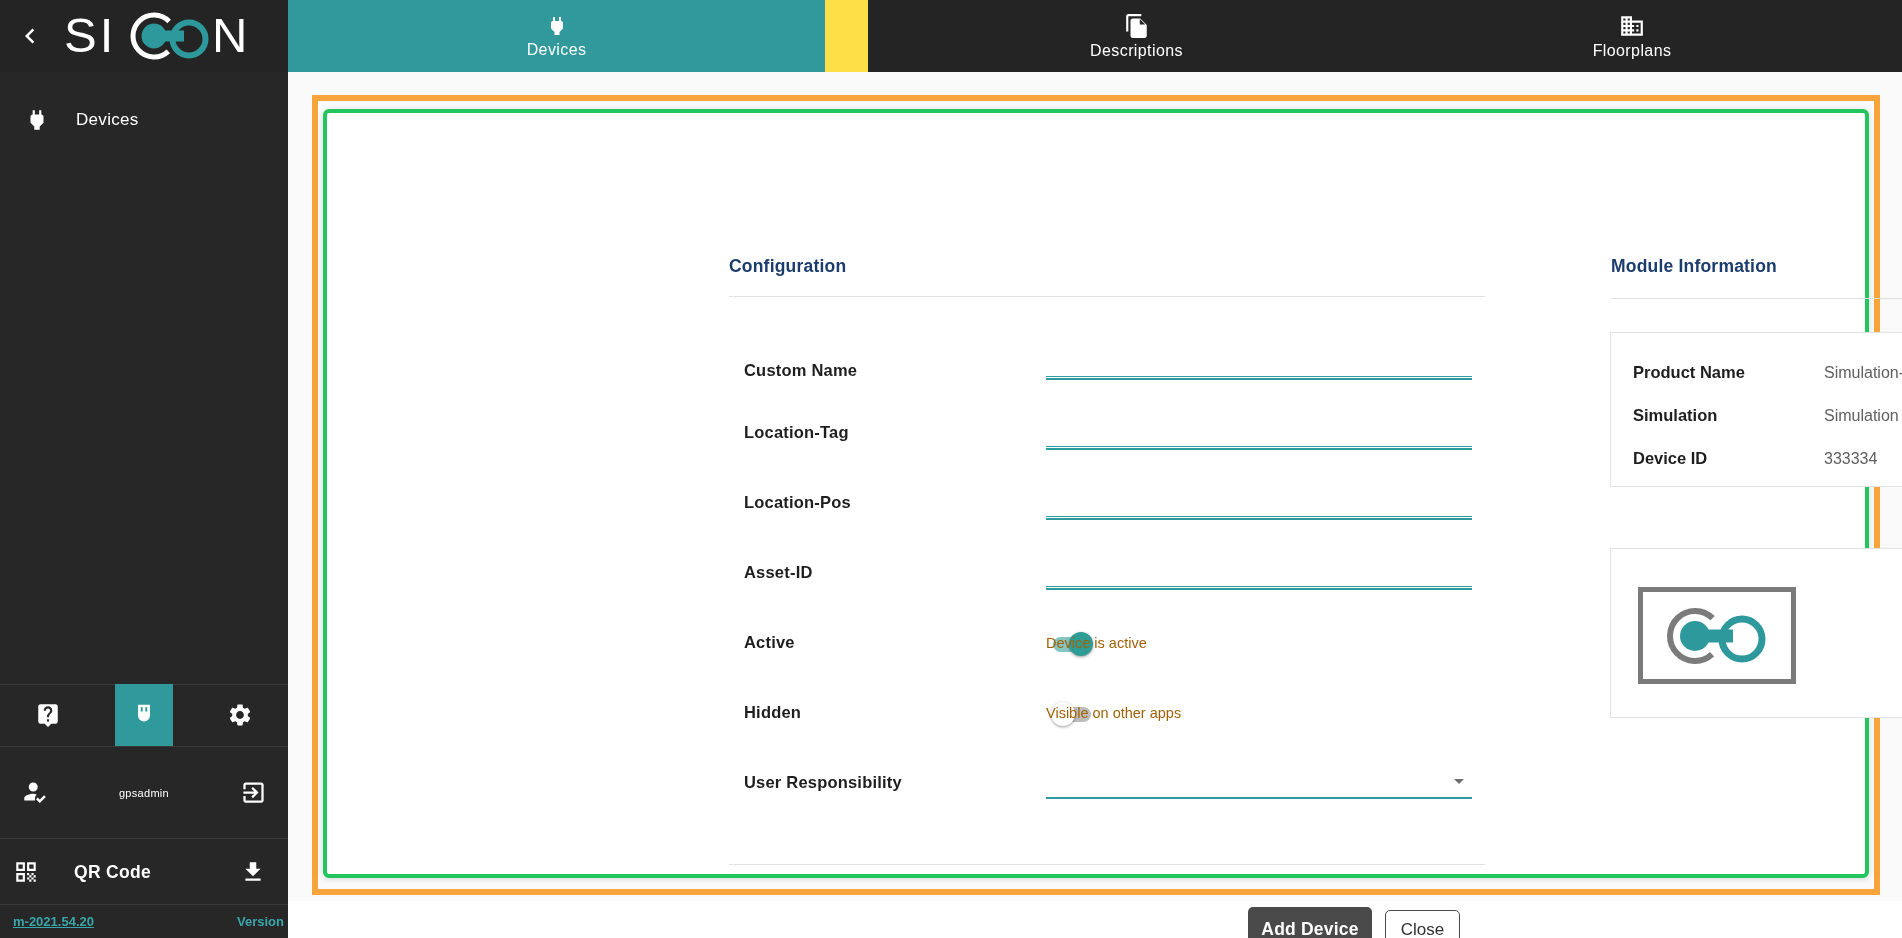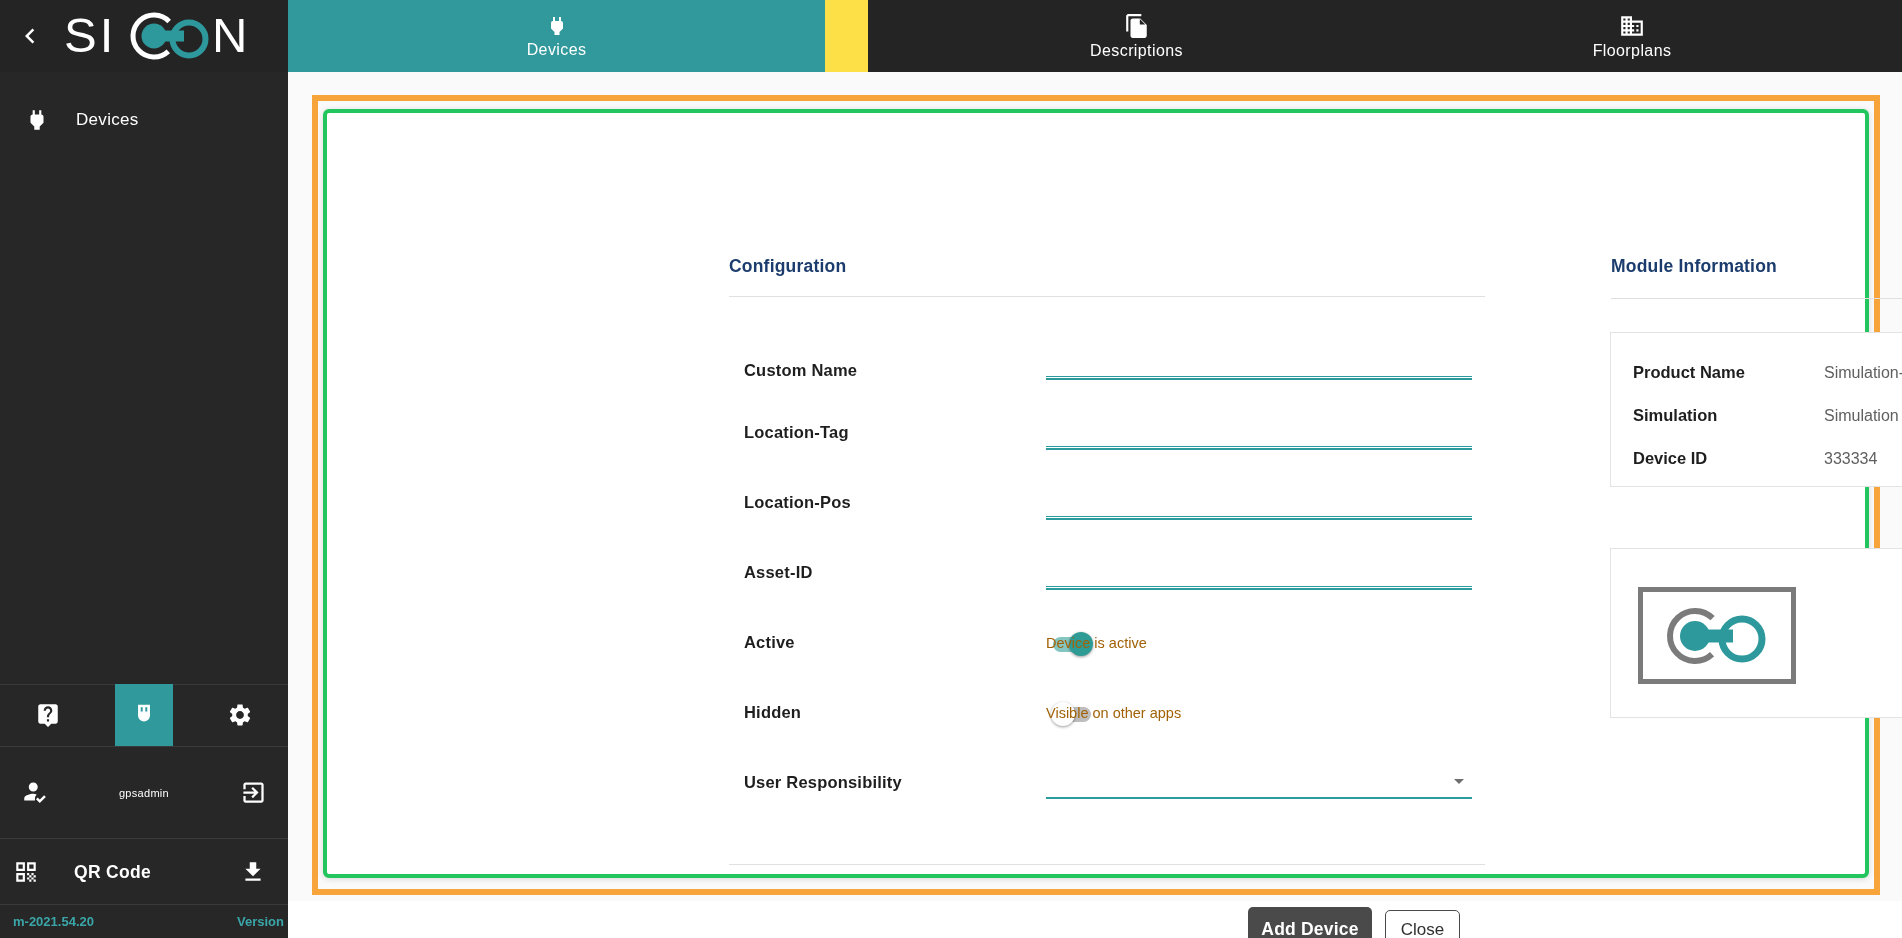--- a/index.html
+++ b/index.html
@@ -26,21 +26,21 @@
   .side-divider { position:absolute; left:0; width:288px; height:1px; background:#3a3a3a; }
   .footer-icons { top:612px; height:62px; }
   .icon-cell { width:96px; height:62px; display:flex; align-items:center; justify-content:center; cursor:pointer; }
   .icon-cell.active { background:#2F999B; width:58px; height:62px; margin:0 19px; }
   .user-row { top:675px; height:91px; }
   .user-row .row-label { flex:1; text-align:center; font-size:11px; letter-spacing:.3px; }
   .qr-row { top:767px; height:66px; }
   .qr-row .row-label { flex:1; text-align:left; margin-left:22px; font-size:17.5px; font-weight:bold; letter-spacing:.3px; }
   .edge-icon { width:70px; display:flex; justify-content:center; cursor:pointer; }
   .version-row { top:832px; height:34px; color:#3BA6A9; font-size:13px; }
-  .version-row .ver-value { margin-left:13px; flex:1; font-weight:bold; }
+  .version-row .ver-value { margin-left:13px; flex:1; font-weight:bold;text-decoration:underline; }
   .version-row .ver-label { margin-right:4px; font-weight:bold; }
 
   
   #content { position:absolute; left:288px; top:72px; width:1614px; height:866px; background:#fafafa; }
   #bottom-strip { position:absolute; left:288px; top:901px; width:1614px; height:37px; background:#ffffff; }
   #orange-box { position:absolute; left:312px; top:95px; width:1568px; height:800px; border:6px solid #F7A43B; z-index:1; }
   #card { position:absolute; left:323px; top:109px; width:1546px; height:769px; background:#ffffff; border:4px solid #22c55e; border-radius:6px; box-shadow:0 1px 6px rgba(0,0,0,.14); z-index:2; }
 
   .section-title { position:absolute; color:#1B3C6D; font-size:17.5px; font-weight:bold; letter-spacing:.2px; }
   .h-divider { position:absolute; height:1px; background:#e0e0e0; }

